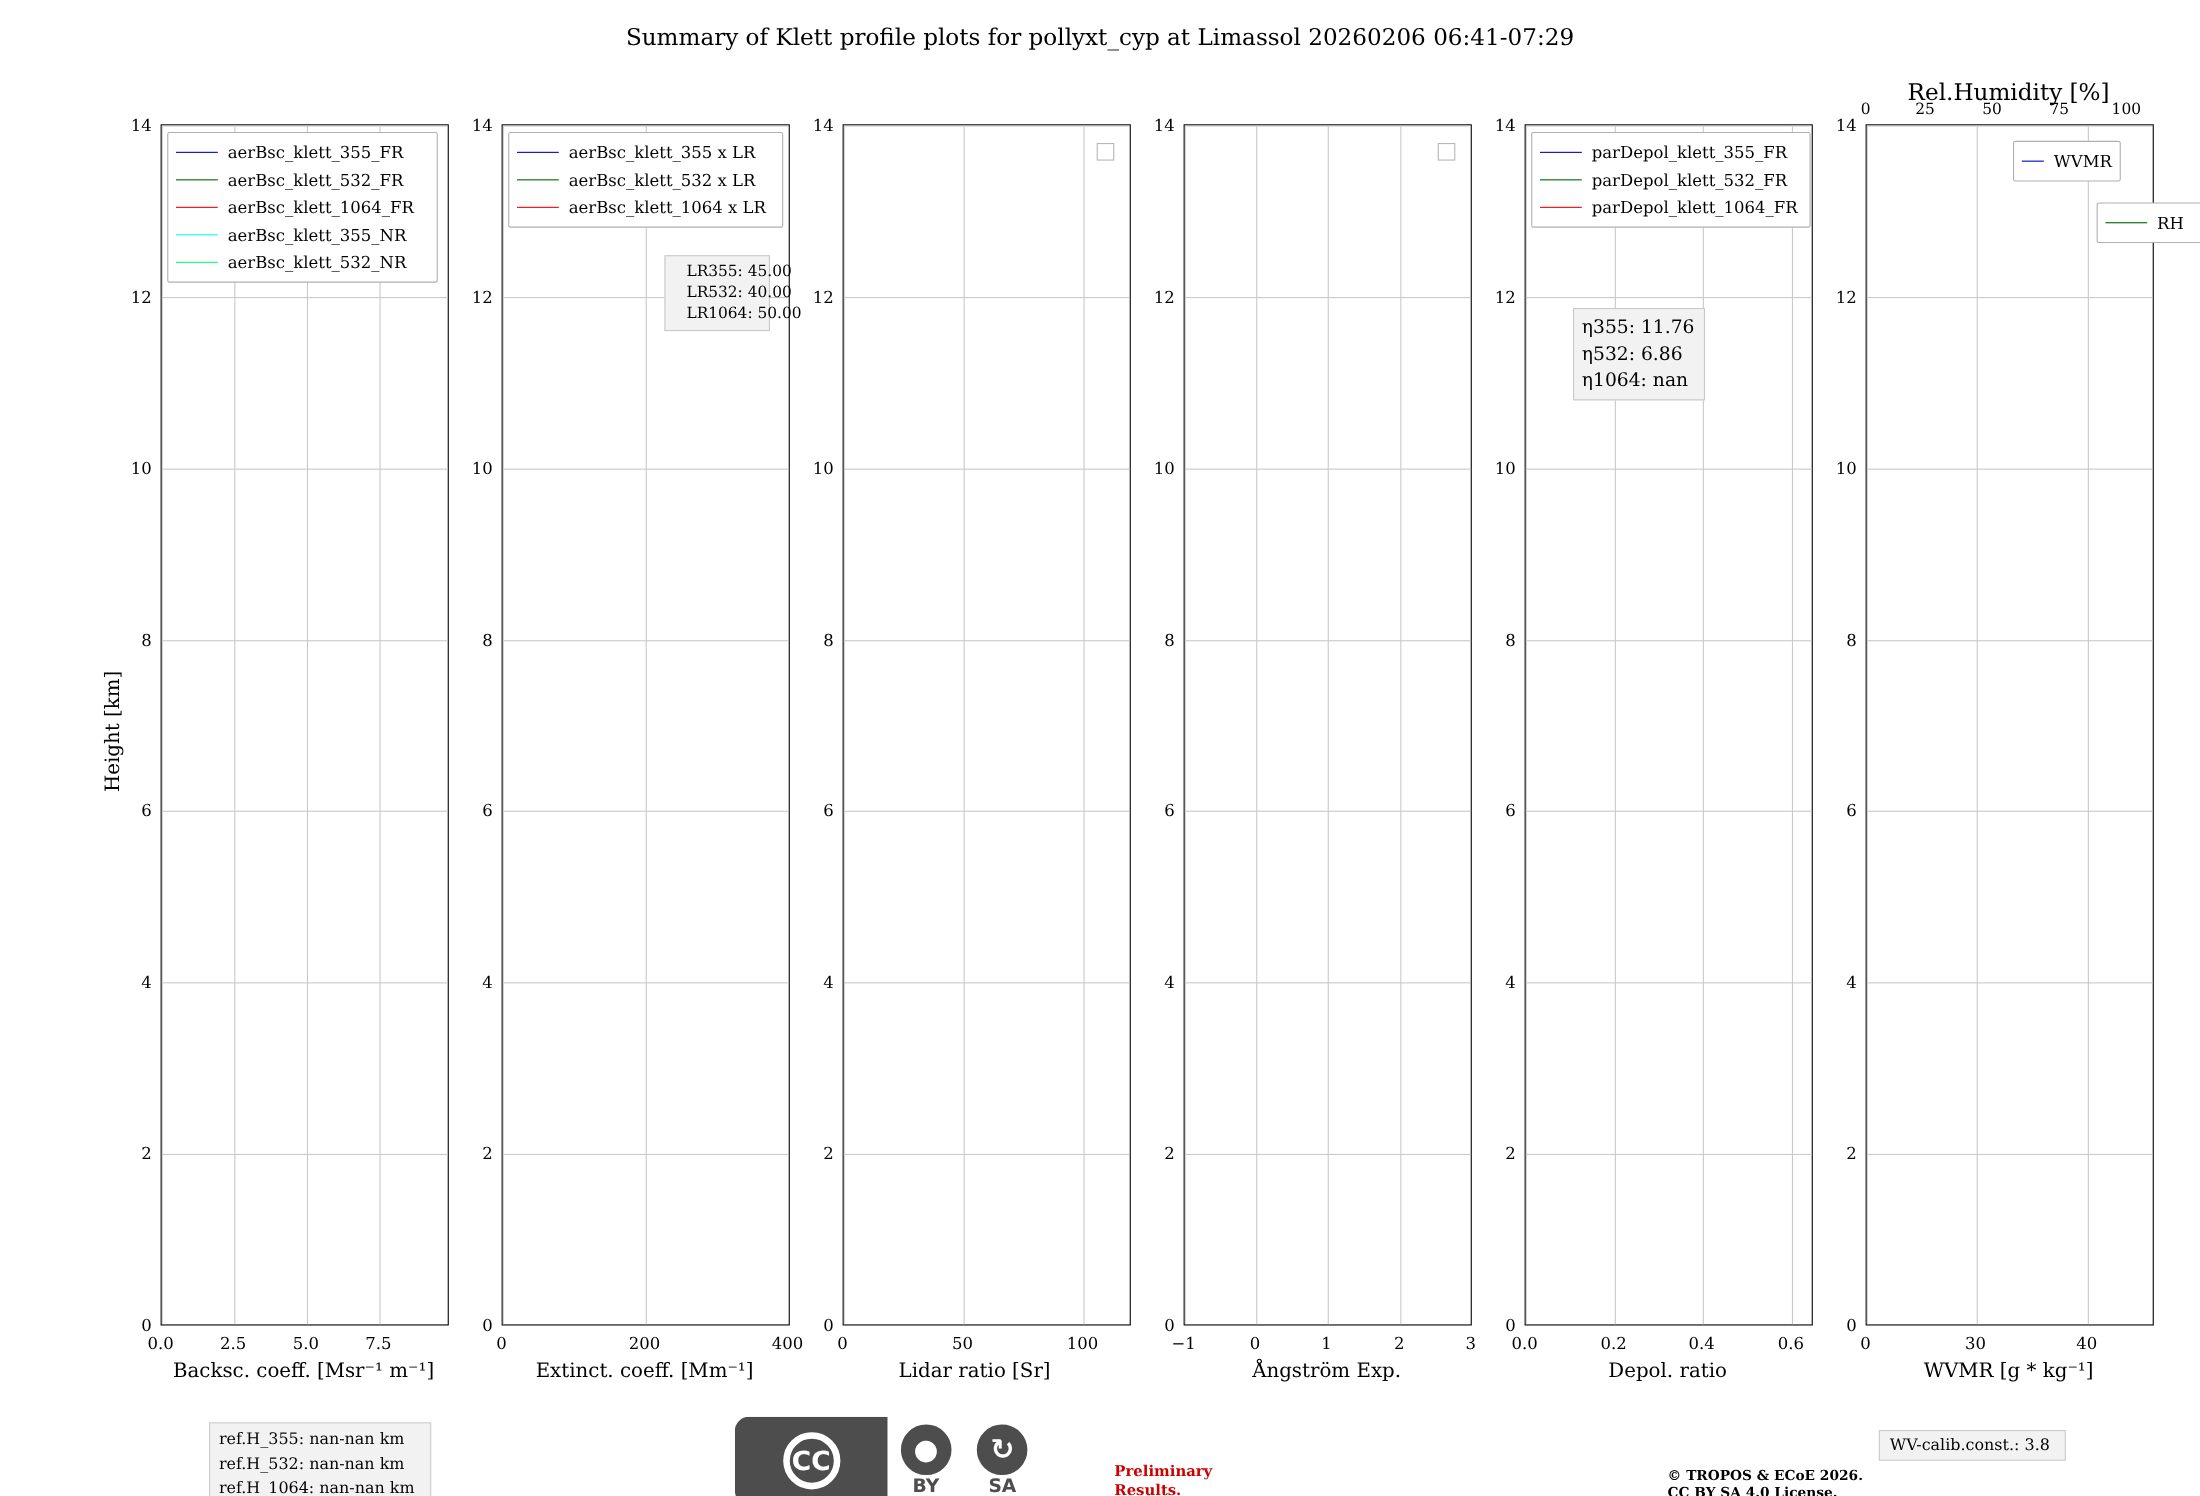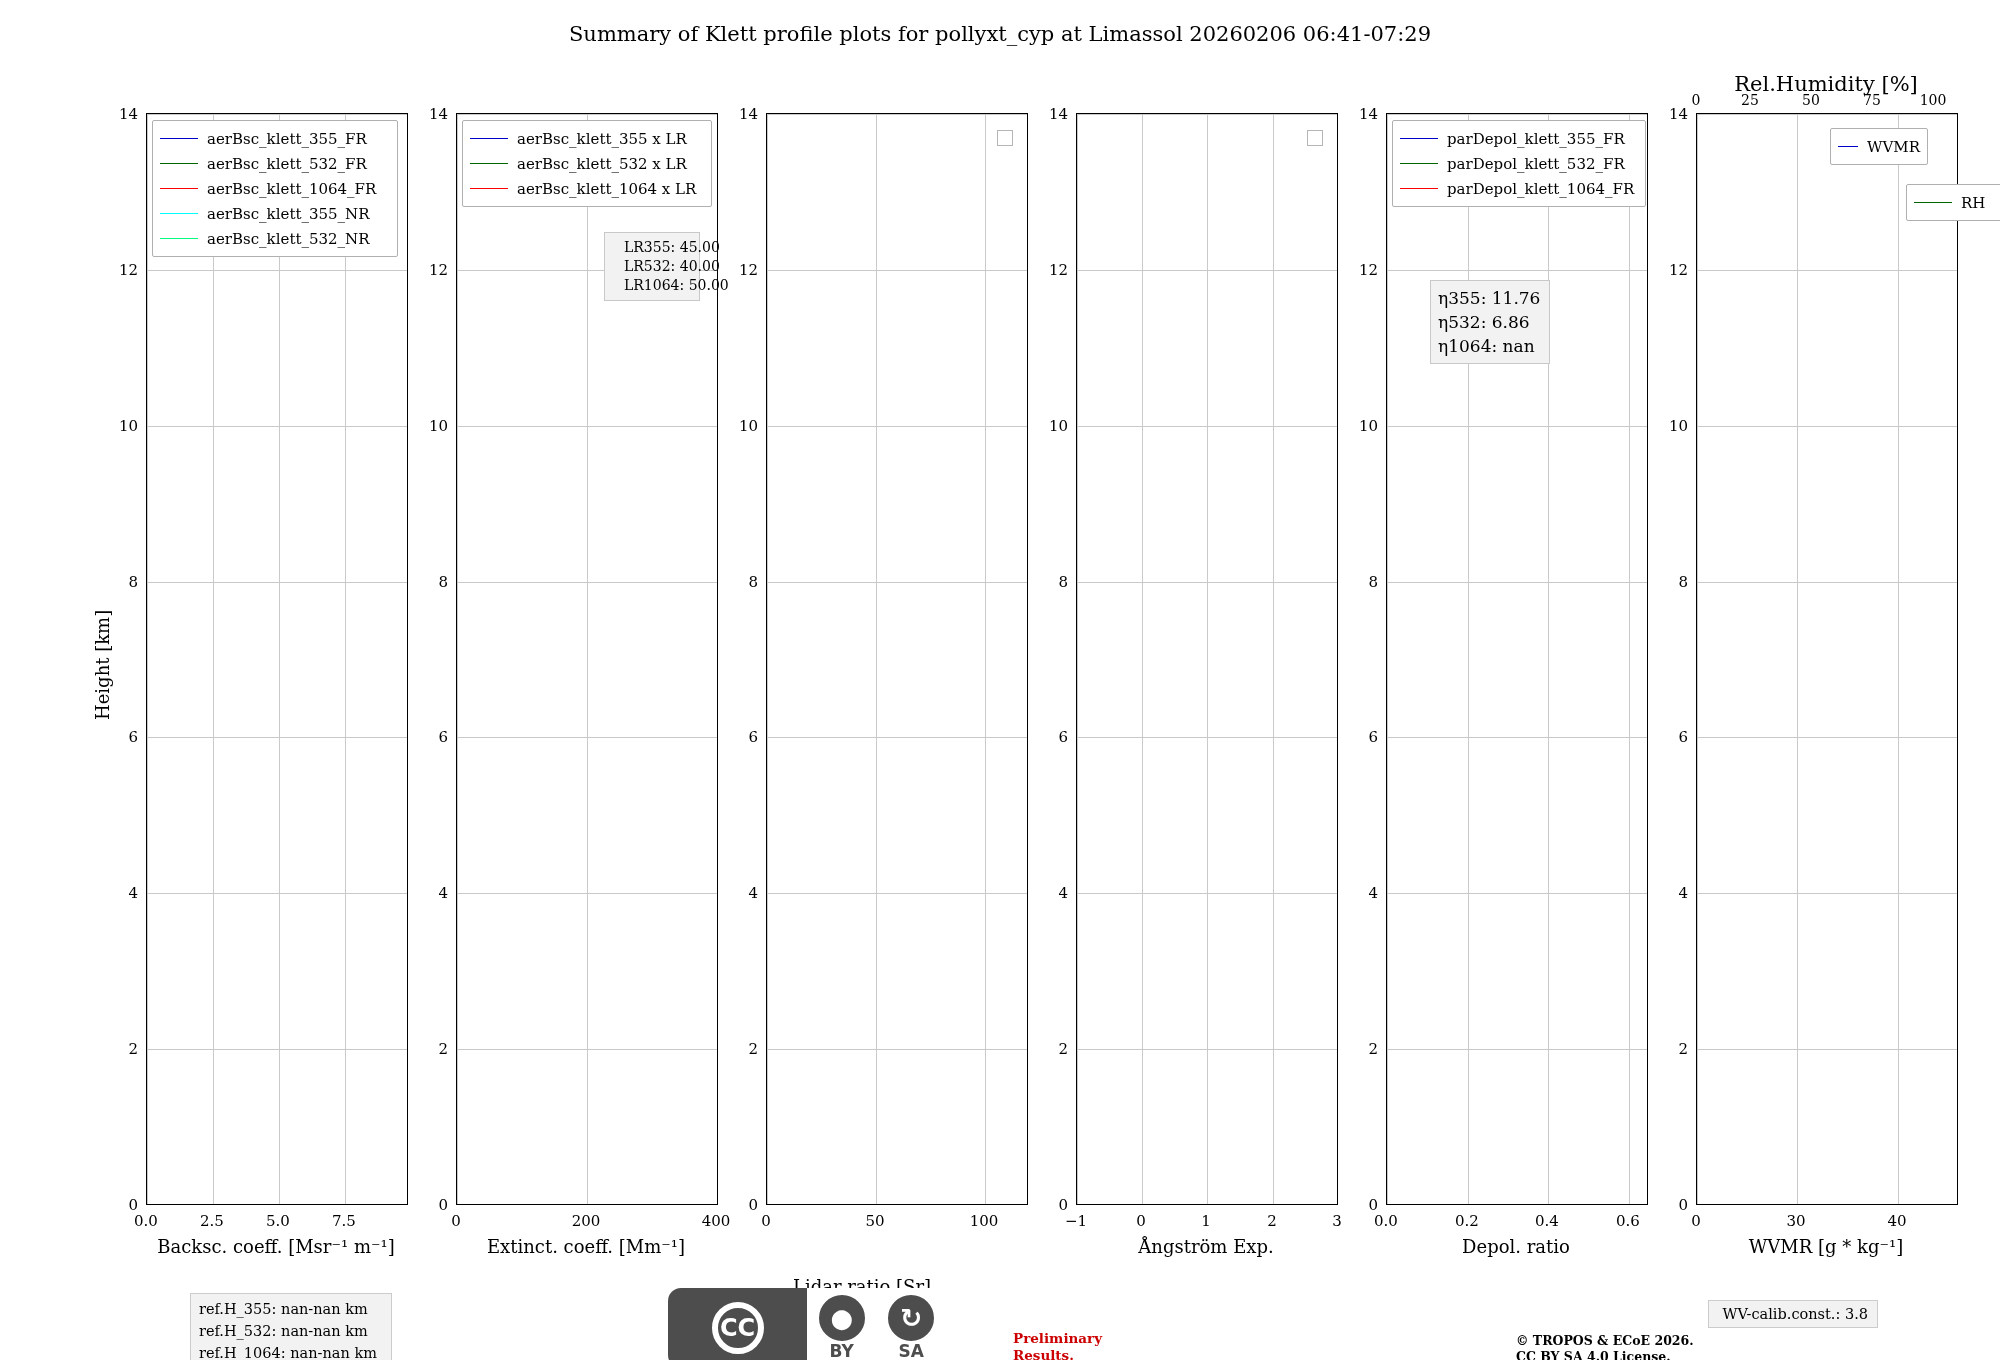--- a/index.html
+++ b/index.html
@@ -327,21 +327,21 @@
   <div class="ytick-label" style="left:716px; top:884px; width:42px;">4</div>
   <div class="ytick-label" style="left:716px; top:728px; width:42px;">6</div>
   <div class="ytick-label" style="left:716px; top:573px; width:42px;">8</div>
   <div class="ytick-label" style="left:708px; top:417px; width:50px;">10</div>
   <div class="ytick-label" style="left:708px; top:261px; width:50px;">12</div>
   <div class="ytick-label" style="left:708px; top:105px; width:50px;">14</div>
 
   <div class="xtick-label" style="left:746px; top:1212px; width:40px;">0</div>
   <div class="xtick-label" style="left:855px; top:1212px; width:40px;">50</div>
   <div class="xtick-label" style="left:964px; top:1212px; width:40px;">100</div>
-  <div class="axis-xlabel" style="left:712px; top:1236px; width:300px;margin-top:40px;">Lidar ratio [Sr]</div>
+  <div class="axis-xlabel" style="left:736px; top:1236px; width:300px;">Lidar ratio [Sr]</div>
 
   <div class="empty-legend" style="left:997px; top:130px; width:16px; height:16px;"></div>
 </div>
 
 <div class="panel">
   <div class="plot-frame" style="left:1076px; top:113px; width:262px; height:1092px;">
 
     <div class="grid-h" style="top:935px;"></div>
     <div class="grid-h" style="top:779px;"></div>
     <div class="grid-h" style="top:623px;"></div>
@@ -474,21 +474,21 @@
     </div>
   </div>
 </div>
 
 <div class="refbox" style="left:190px; top:1293px; width:202px;">
   <div>ref.H_355: nan-nan km</div>
   <div>ref.H_532: nan-nan km</div>
   <div>ref.H_1064: nan-nan km</div>
 </div>
 
-<div class="wvbox" style="left:1708px; top:1300px; width:170px; text-align:right;">WV-calib.const.: 3.8</div>
+<div class="wvbox" style="left:1708px; top:1300px; width:170px; text-align:left;">WV-calib.const.: 3.8</div>
 
 <div class="prelim" style="left:1013px; top:1330px;">
   <div>Preliminary</div>
   <div>Results.</div>
 </div>
 
 <div class="copyright" style="left:1516px; top:1333px;">
   <div>© TROPOS &amp; ECoE 2026.</div>
   <div>CC BY SA 4.0 License.</div>
 </div>

